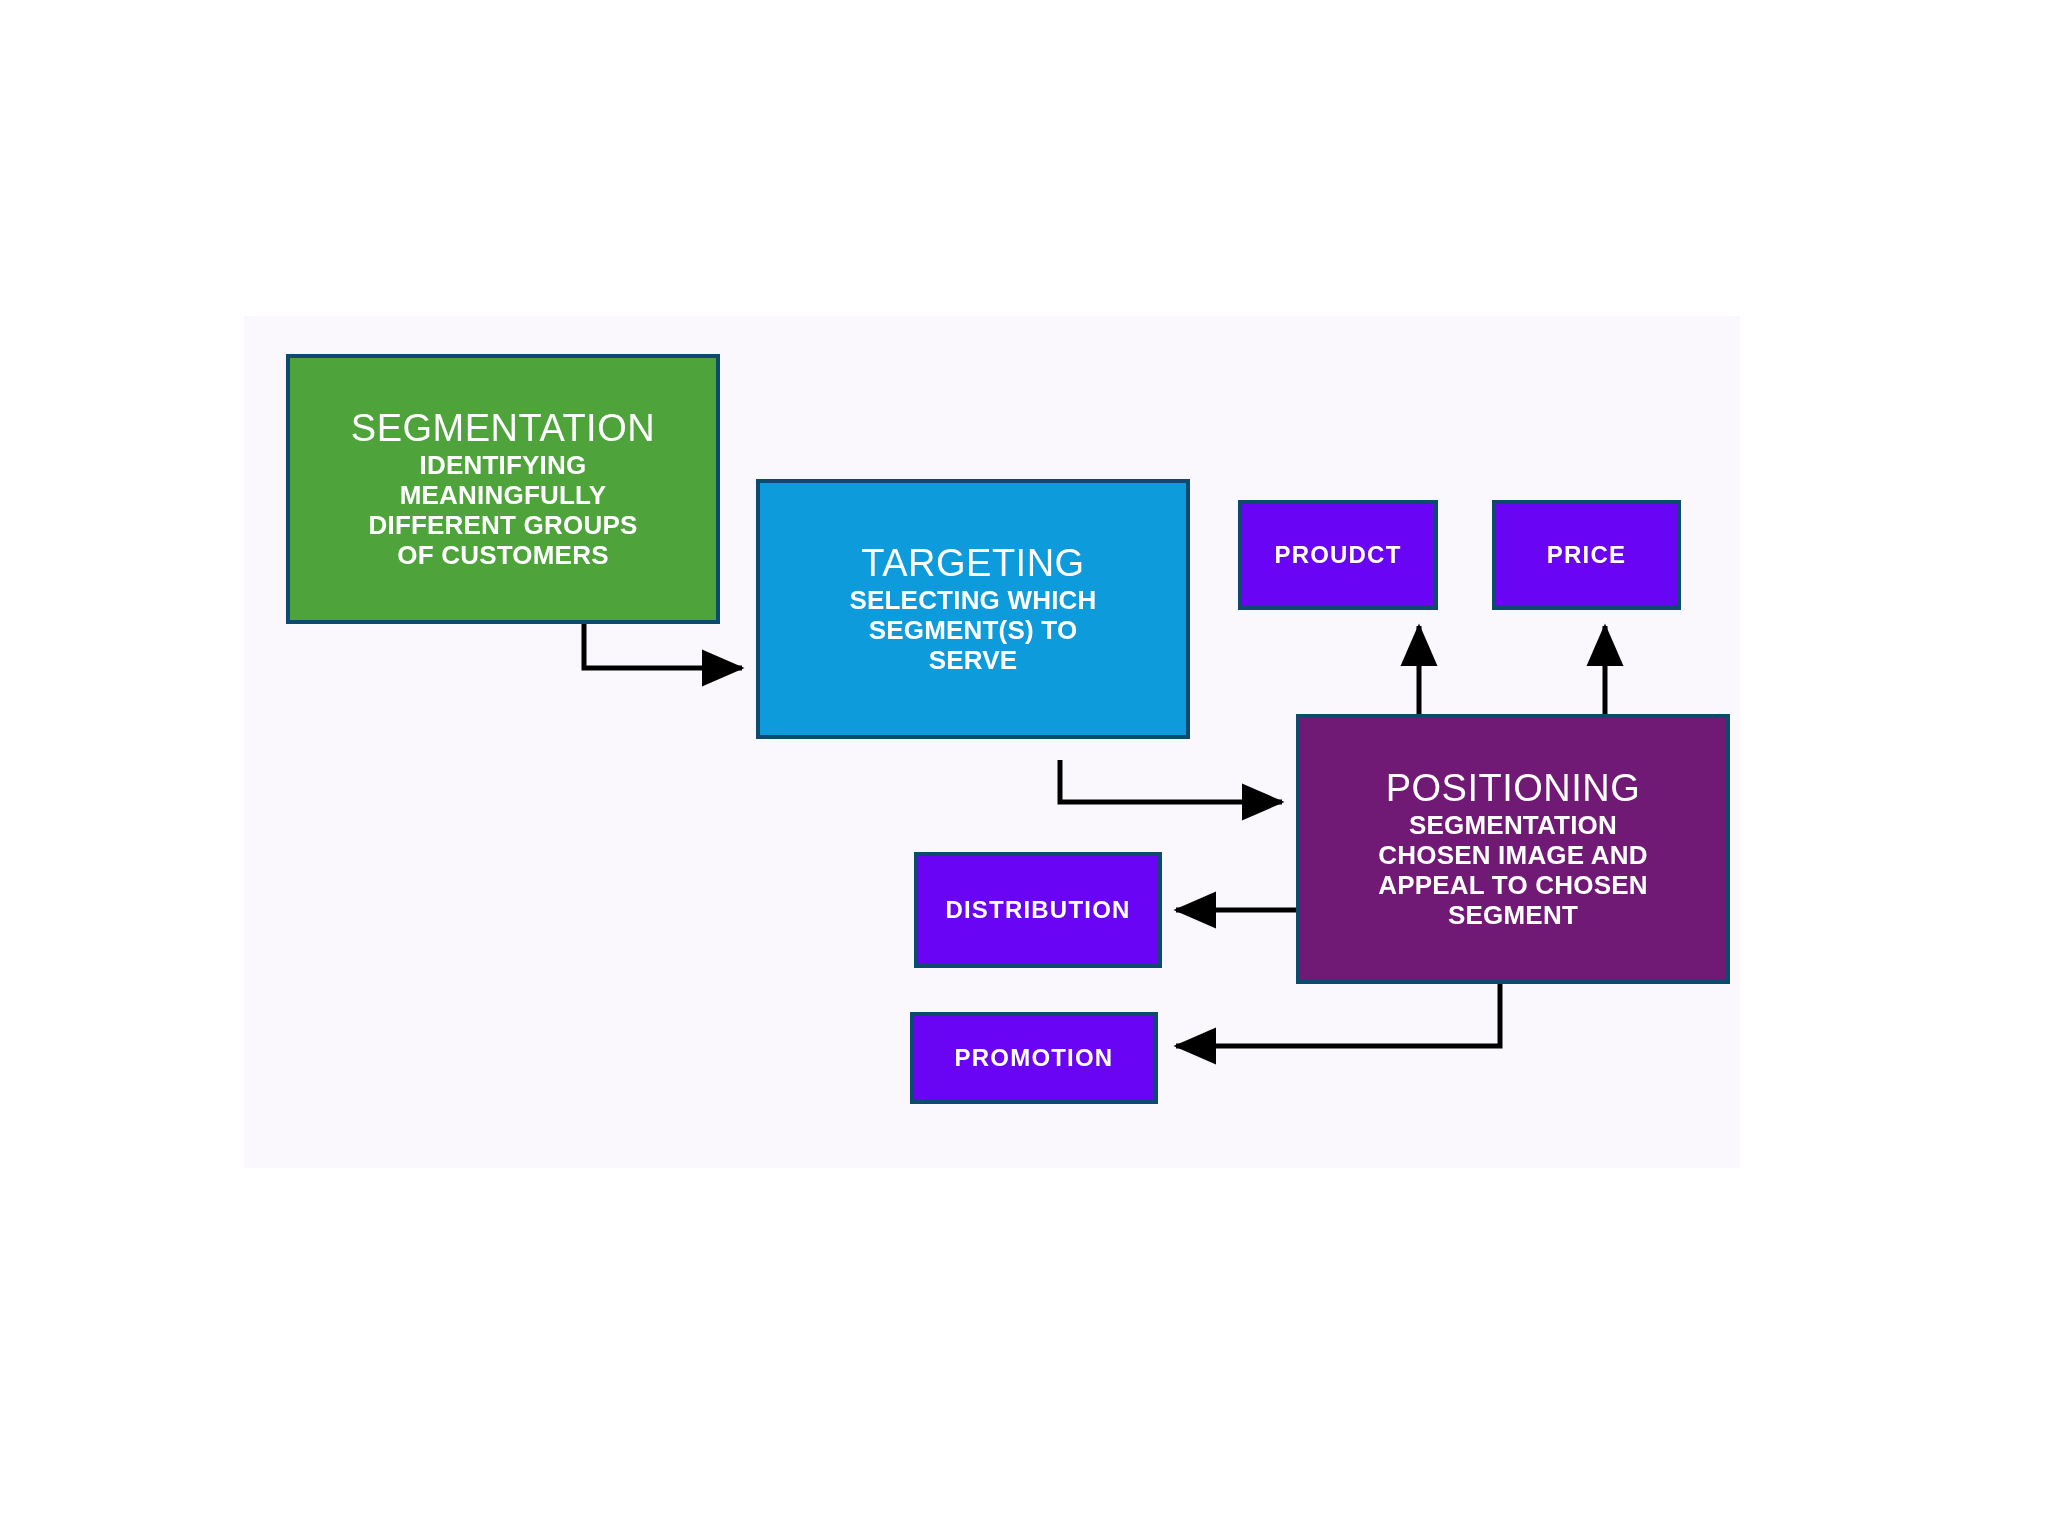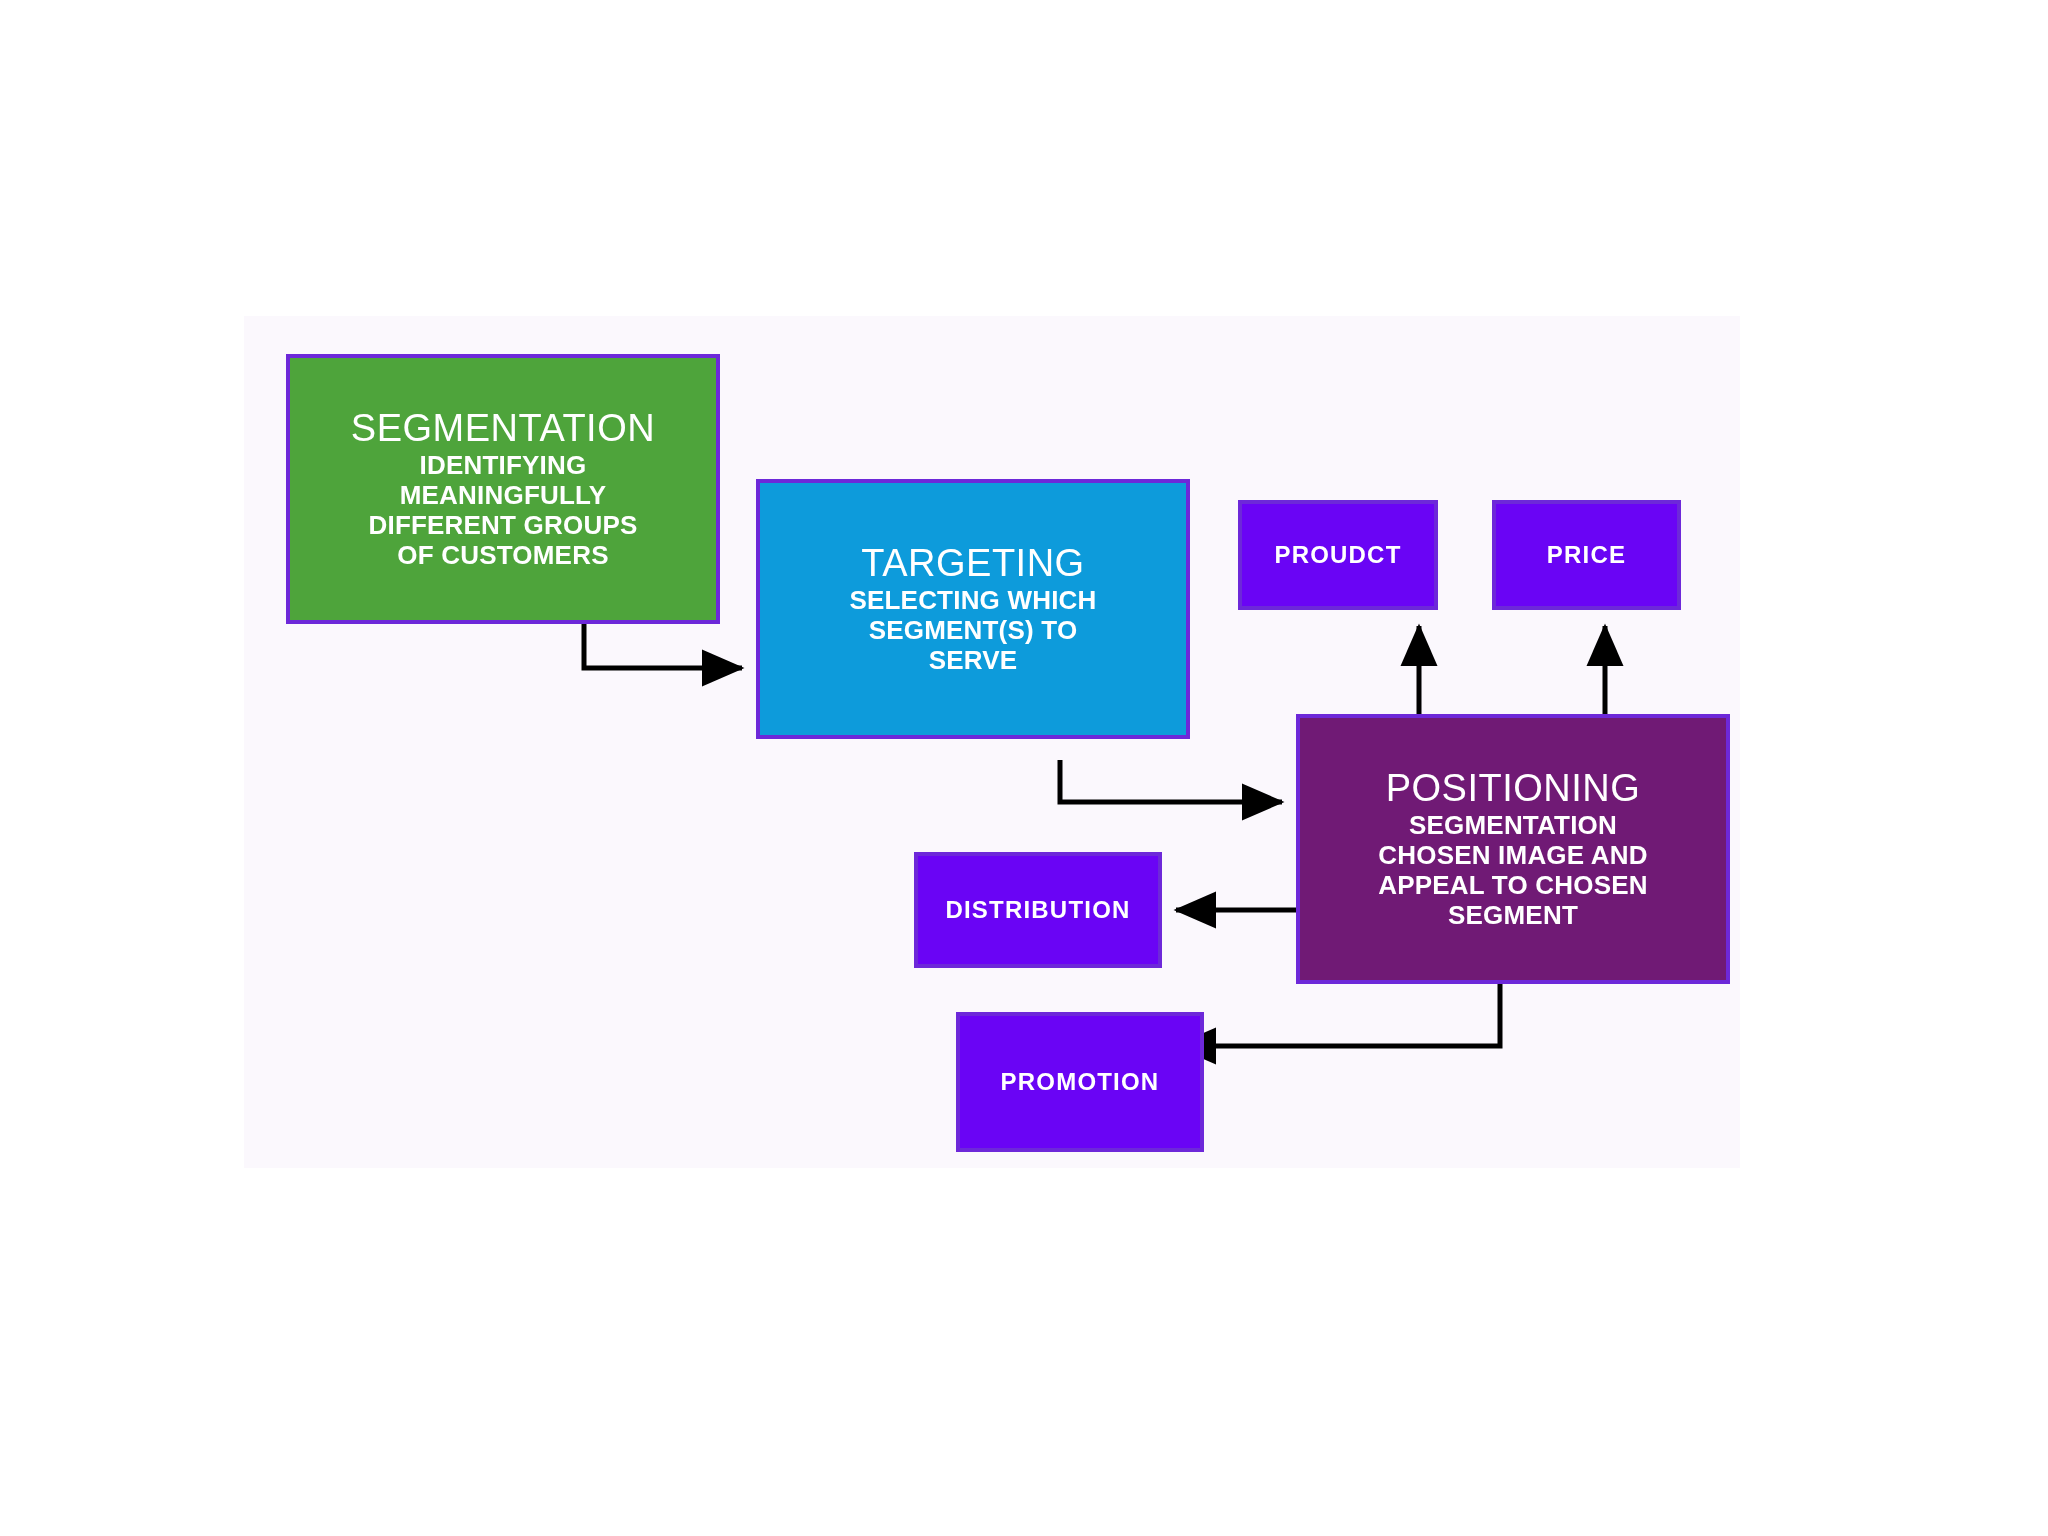--- a/index.html
+++ b/index.html
@@ -27,21 +27,21 @@
     left: 244px;
     top: 316px;
     width: 1496px;
     height: 852px;
     background: #fbf8fd;
   }
 
   .node {
     position: absolute;
     box-sizing: border-box;
-    border: 4px solid #6d28d9;
+    border: 4px solid #0c4a6e;
     display: flex;
     flex-direction: column;
     align-items: center;
     justify-content: center;
     text-align: center;
     color: #ffffff;
     padding: 4px 6px;
   }
 
   .node .title {
@@ -87,21 +87,21 @@
   }
   #node-price {
     left: 1492px; top: 500px; width: 189px; height: 110px;
     background: #6A04F5;
   }
   #node-distribution {
     left: 914px; top: 852px; width: 248px; height: 116px;
     background: #6A04F5;
   }
   #node-promotion {
-    left: 956px; top: 1012px; width: 248px; height: 140px;
+    left: 910px; top: 1012px; width: 248px; height: 92px;
     background: #6A04F5;
   }
 
   
   #connectors {
     position: absolute;
     left: 0; top: 0;
     width: 2048px;
     height: 1536px;
     pointer-events: none;

